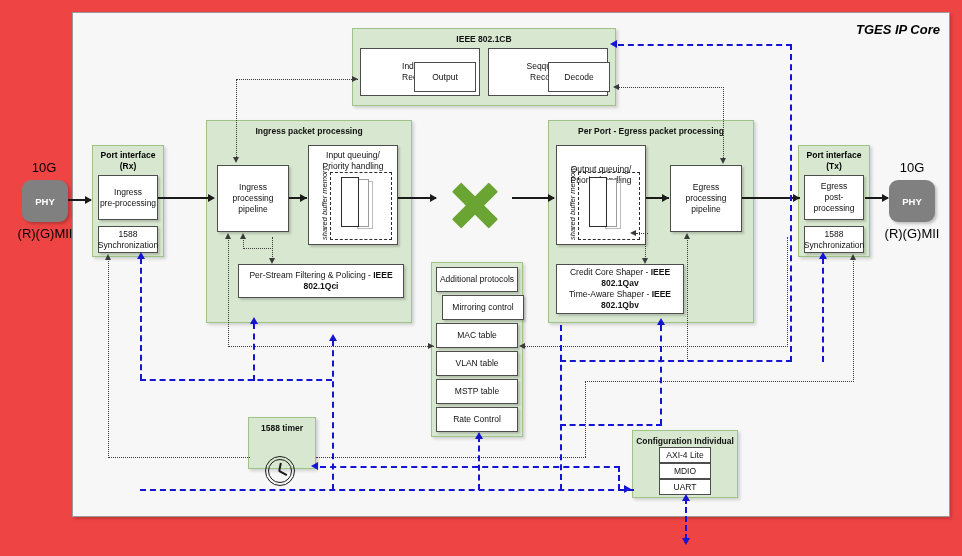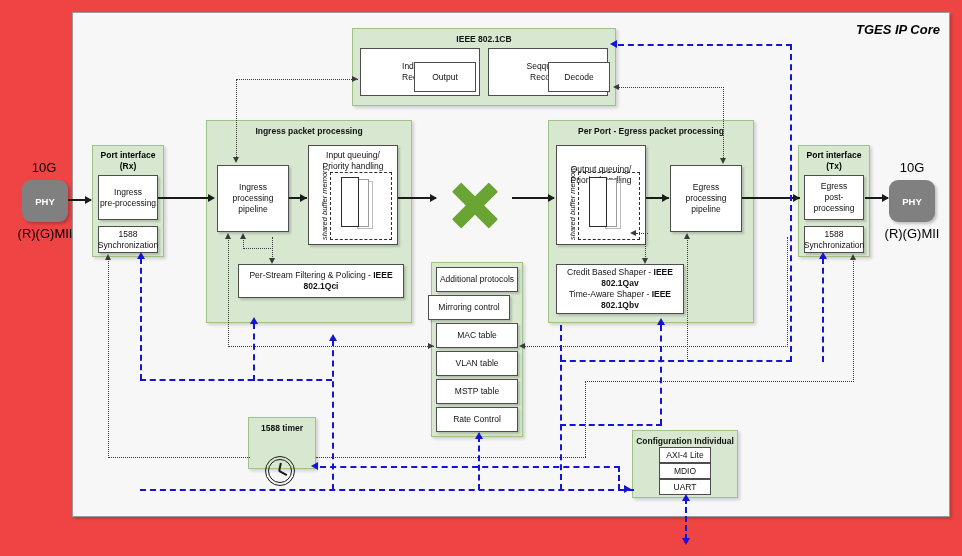--- a/index.html
+++ b/index.html
@@ -193,29 +193,29 @@
     <div class="qrect" style="left:26px;top:8px;width:16px;height:48px;border:1px solid #bdbdbd;"></div>
     <div class="qrect" style="left:22px;top:6px;width:16px;height:48px;border:1px solid #9c9c9c;background:#fff;"></div>
     <div class="qrect" style="left:10px;top:4px;width:18px;height:50px;border:1.2px solid #2b2b2b;background:#fff;"></div>
   </div>
   <div class="abs wbox" style="left:670px;top:165px;width:72px;height:67px;flex-direction:column;">
     <div>Egress</div>
     <div>processing</div>
     <div>pipeline</div>
   </div>
   <div class="abs wbox" style="left:556px;top:264px;width:128px;height:50px;flex-direction:column;">
-    <div><span>Credit Based Shaper - </span><b>IEEE</b></div>
+    <div><span>Credit Core Shaper - </span><b>IEEE</b></div>
     <div><b>802.1Qav</b></div>
     <div><span>Time-Aware Shaper - </span><b>IEEE</b></div>
     <div><b>802.1Qbv</b></div>
   </div>
 
   <div class="abs grp" style="left:431px;top:262px;width:92px;height:175px;"></div>
   <div class="abs wbox" style="left:436px;top:267px;width:82px;height:25px;">Additional protocols</div>
-  <div class="abs wbox" style="left:428px;top:295px;width:82px;height:25px;">Mirroring control</div>
+  <div class="abs wbox" style="left:442px;top:295px;width:82px;height:25px;">Mirroring control</div>
   <div class="abs wbox" style="left:436px;top:323px;width:82px;height:25px;">MAC table</div>
   <div class="abs wbox" style="left:436px;top:351px;width:82px;height:25px;">VLAN table</div>
   <div class="abs wbox" style="left:436px;top:379px;width:82px;height:25px;">MSTP table</div>
   <div class="abs wbox" style="left:436px;top:407px;width:82px;height:25px;">Rate Control</div>
 
   <div class="abs grp" style="left:248px;top:417px;width:68px;height:52px;">
     <div class="grp-title">1588 timer</div>
   </div>
   <div class="abs" style="left:264px;top:456px;width:32px;height:30px;">
     <div class="clock-o" style="left:1px;top:0px;width:28px;height:28px;"></div>

